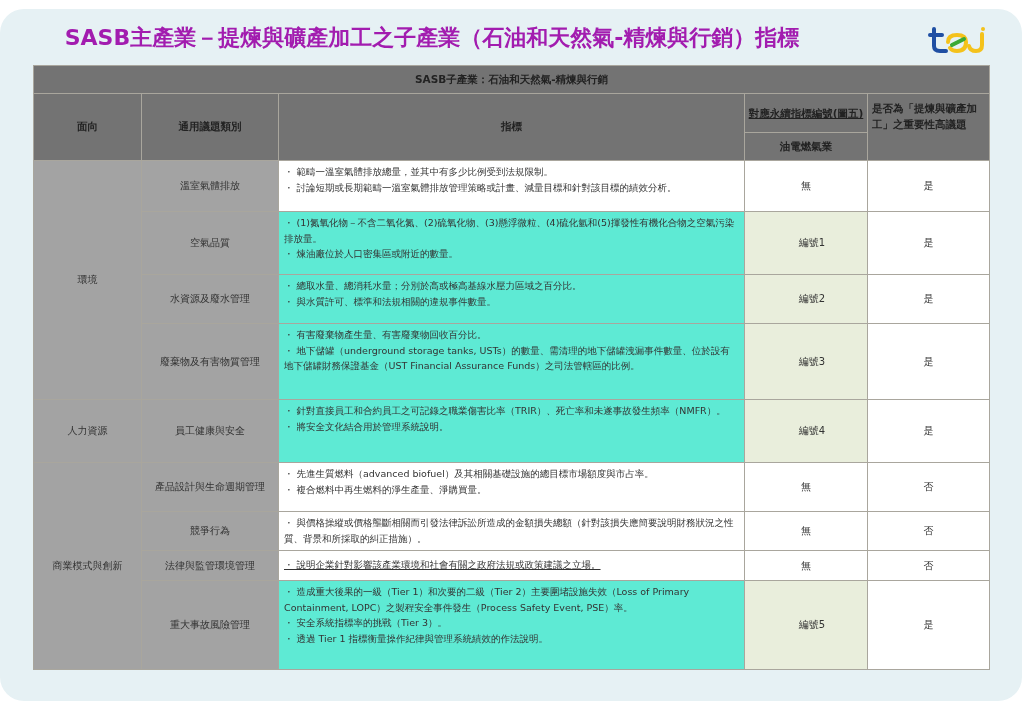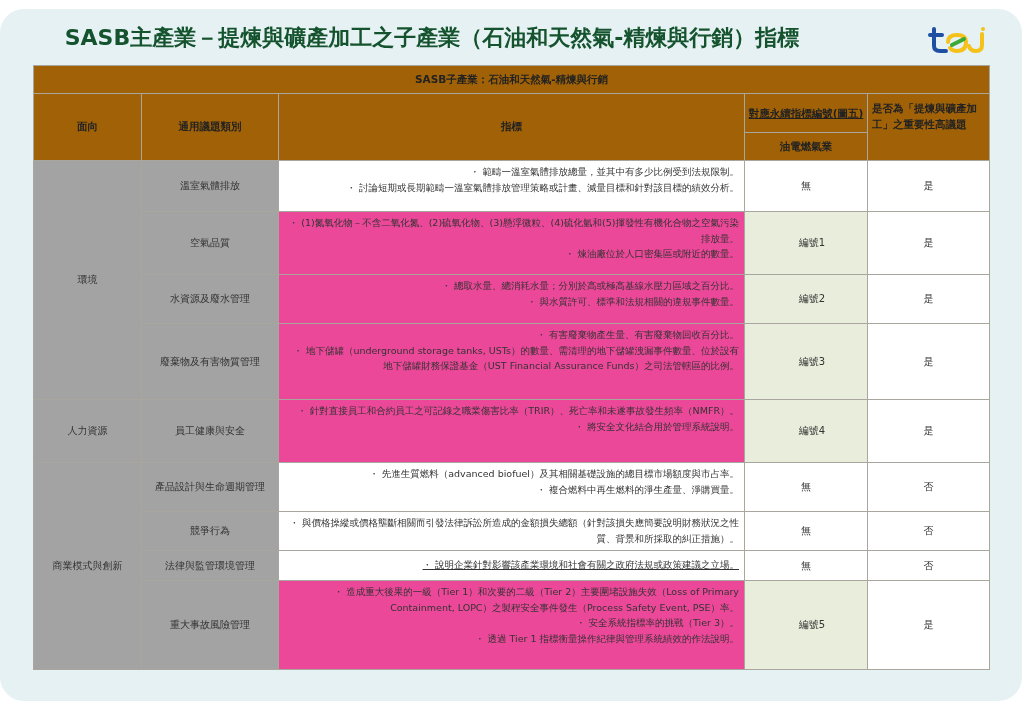--- a/index.html
+++ b/index.html
@@ -4,41 +4,41 @@
 <style>
   * { box-sizing: border-box; margin: 0; padding: 0; }
   html, body { width: 1024px; height: 703px; background: #ffffff; overflow: hidden; }
   body { font-family: "DejaVu Sans", "Liberation Sans", sans-serif; color: #333; }
   .card {
     position: absolute; left: 0; top: 9px; width: 1022px; height: 692px;
     background: #e6f1f4; border-radius: 24px;
   }
   .title {
     position: absolute; left: 0; top: 20px; width: 864px; text-align: center;
-    font-size: 22px; font-weight: bold; color: #14532d; letter-spacing: 0px;
+    font-size: 22px; font-weight: bold; color: #a21caf; letter-spacing: 0px;
     line-height: 36px;
   }
   .logo { position: absolute; left: 928px; top: 26px; width: 64px; height: 28px; }
   table {
     position: absolute; left: 33px; top: 65px; width: 956px;
     border-collapse: collapse; table-layout: fixed; font-size: 9.5px; color: #333;
   }
   td, th { border: 1px solid #a9a69d; }
-  .hdr { background: #a16207; font-weight: bold; color: #222; text-align: center; font-size: 10.5px; }
+  .hdr { background: #737373; font-weight: bold; color: #222; text-align: center; font-size: 10.5px; }
   .top-hdr { height: 28px; }
   .lbl { background: #a3a3a3; text-align: center; vertical-align: middle; font-size: 10px; color: #333; }
   .ind { vertical-align: top; text-align: left; padding: 3px 5px 4px 5px; line-height: 15.5px; font-size: 9.5px; }
   .ind.w { background: #ffffff; }
-  .ind.g { background: #ec4899; }
+  .ind.g { background: #5eead4; }
   .code { text-align: center; vertical-align: middle; font-size: 10px; }
   .code.w { background: #ffffff; }
   .code.g { background: #e9eedc; padding-left: 12px; }
   .yn { text-align: center; vertical-align: middle; background: #ffffff; font-size: 10px; }
   .hdr-right { text-align: left; vertical-align: top; padding: 6px 4px; line-height: 16px; }
-  .bullet-line { display: block; text-align: right; }
+  .bullet-line { display: block; }
 </style>
 </head>
 <body>
 
 <div class="card"></div>
 
 <div class="title">SASB主產業－提煉與礦產加工之子產業（石油和天然氣-精煉與行銷）指標</div>
 
 <svg class="logo" viewBox="0 0 64 28">
 

